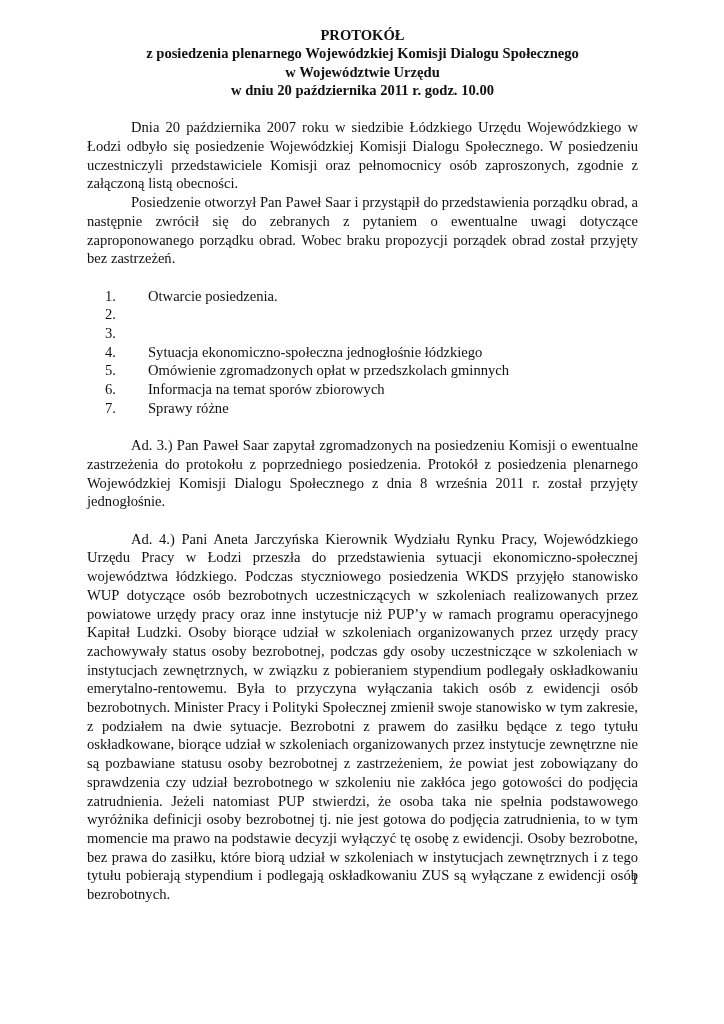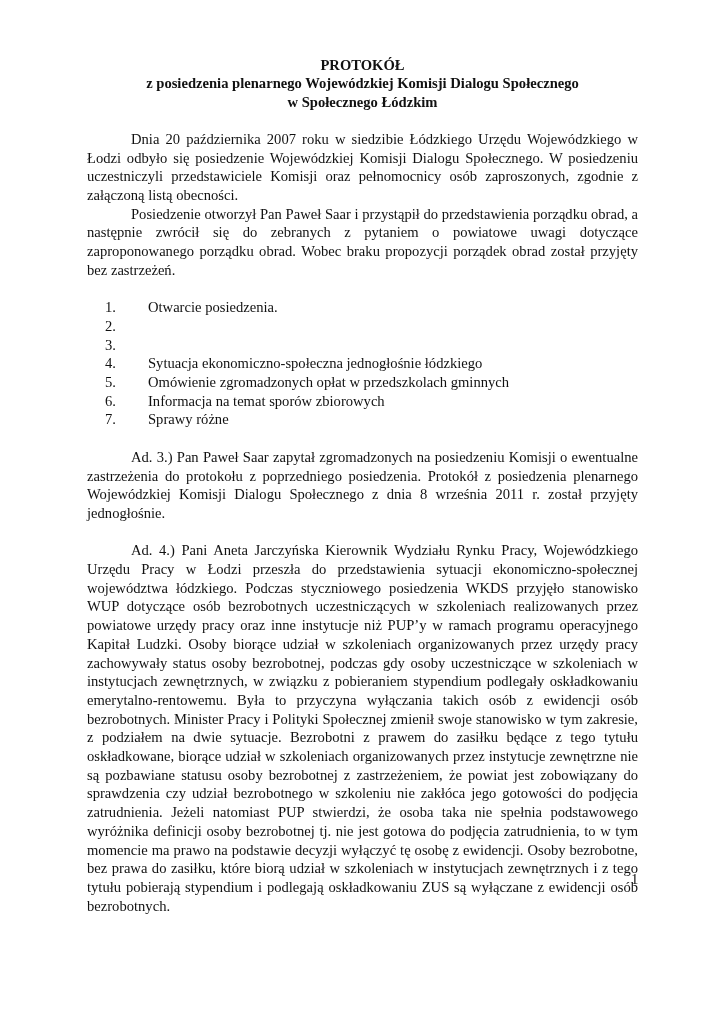--- a/index.html
+++ b/index.html
@@ -1,41 +1,42 @@
 <!DOCTYPE html>
 <html><head>
   <meta charset="utf-8">
   <style>
     html, body { margin: 0; padding: 0; background: #ffffff; }
     body { width: 724px; height: 1024px; position: relative; overflow: hidden;
            font-family: "Liberation Serif", "DejaVu Serif", serif; color: #111; }
-    .page { position: absolute; left: 87px; top: 26px; width: 551px; font-size: 14.6px; line-height: 18.7px; margin-top: 30px; }
+    .page { position: absolute; left: 87px; top: 26px; width: 551px; font-size: 14.6px; line-height: 18.7px; }
     .title { text-align: center; font-weight: bold; }
     .title div { line-height: 18.4px; }
     p { margin: 0; text-align: justify; text-indent: 44px; }
     .gap { height: 18.7px; }
     ol { list-style: none; margin: 0; padding: 0; }
     ol li { display: flex; }
     ol li .num { width: 18px; margin-left: 18px; flex: none; }
     ol li .txt { margin-left: 25px; flex: 1; text-align: justify; }
     .page-number { position: absolute; left: 631px; top: 871px; font-size: 14.6px; }
   </style>
 </head>
 <body>
 
 <div class="page">
   <div class="title">
     <div>PROTOKÓŁ</div>
     <div>z posiedzenia plenarnego Wojewódzkiej Komisji Dialogu Społecznego</div>
-    <div>w Społecznego Łódzkim</div>
+    <div>w Województwie Urzędu</div>
+    <div>w dniu 20 października 2011 r. godz. 10.00</div>
   </div>
   <div class="gap"></div>
 
   <p>Dnia 20 października 2007 roku w siedzibie Łódzkiego Urzędu Wojewódzkiego w Łodzi odbyło się posiedzenie Wojewódzkiej Komisji Dialogu Społecznego. W posiedzeniu uczestniczyli przedstawiciele Komisji oraz pełnomocnicy osób zaproszonych, zgodnie z załączoną listą obecności.</p>
-  <p>Posiedzenie otworzył Pan Paweł Saar i przystąpił do przedstawienia porządku obrad, a następnie zwrócił się do zebranych z pytaniem o powiatowe uwagi dotyczące zaproponowanego porządku obrad. Wobec braku propozycji porządek obrad został przyjęty bez zastrzeżeń.</p>
+  <p>Posiedzenie otworzył Pan Paweł Saar i przystąpił do przedstawienia porządku obrad, a następnie zwrócił się do zebranych z pytaniem o ewentualne uwagi dotyczące zaproponowanego porządku obrad. Wobec braku propozycji porządek obrad został przyjęty bez zastrzeżeń.</p>
   <div class="gap"></div>
 
   <ol>
     <li>
         <span class="num">1.</span>
         <span class="txt">Otwarcie posiedzenia.</span>
       </li>
     <li>
         <span class="num">2.</span>
       </li>

